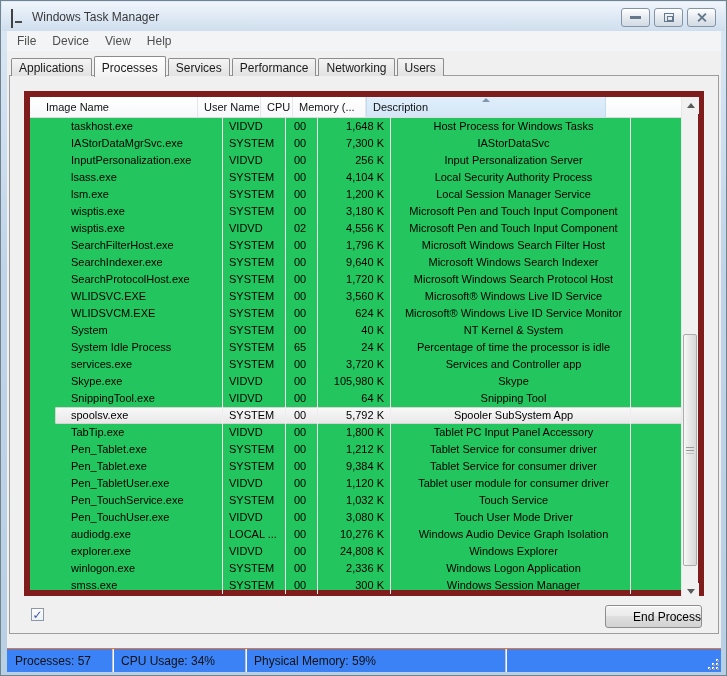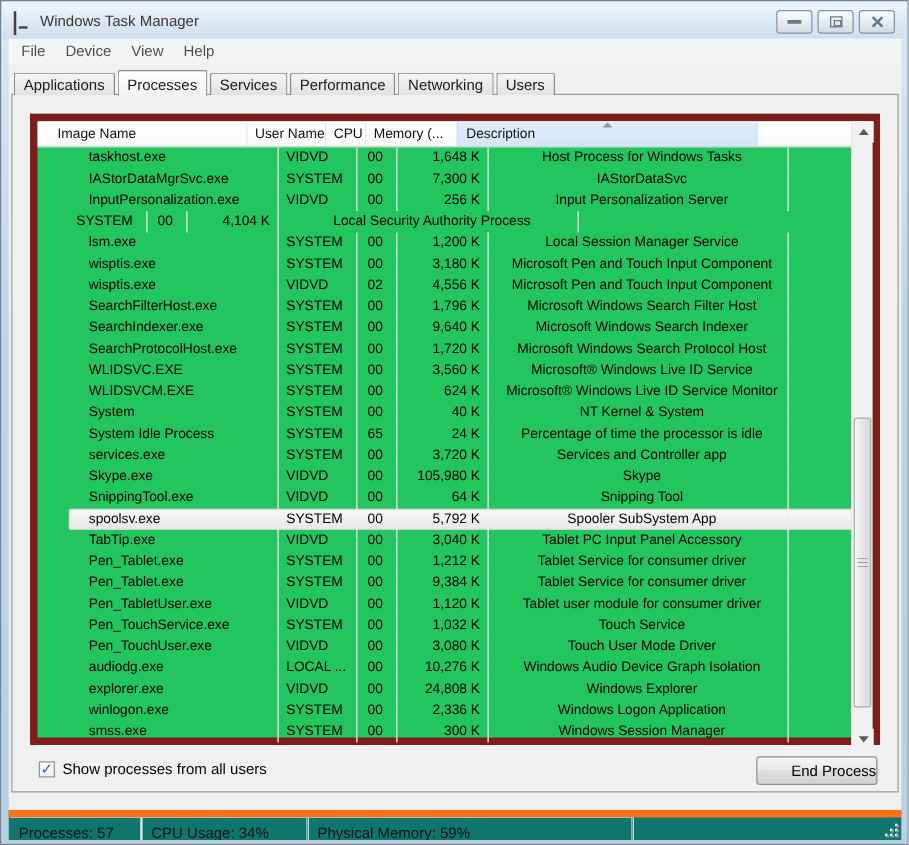--- a/index.html
+++ b/index.html
@@ -85,22 +85,22 @@
   
   .footer-check { position:absolute; left:21px; top:532px; display:flex; align-items:center; gap:6px; }
   .checkbox { width:13px; height:13px; border:1px solid #8b98a7; background:linear-gradient(#fdfdfd,#edf1f5);
     display:flex; align-items:center; justify-content:center; font-size:12px; font-weight:bold; color:#3a57a8; line-height:10px; }
   .check-label { font-size:12px; color:#000; }
   .end-btn { position:absolute; right:16px; top:529px; width:97px; height:23px;
     border:1px solid #8d8d8d; border-radius:3px; font-size:12px; color:#000; text-align:right; padding-top:4px;
     background:linear-gradient(#f4f4f4,#ebebeb 45%,#dfdfdf 50%,#d2d2d2); box-shadow:inset 0 1px 0 #fff; }
 
   
-  .statusbar { position:absolute; left:0; top:617px; width:714px; height:24px; background:#0f766e;
-    border-top:6px solid #f97316; display:flex; font-size:12px; color:#111; }
+  .statusbar { position:absolute; left:0; top:617px; width:714px; height:24px; background:#3b82f6;
+    border-top:1px solid #f97316; display:flex; font-size:12px; color:#111; }
   .sb-panel { padding:5px 0 0 8px; border-right:1px solid #c3c3c3; box-shadow:1px 0 0 #fafafa; overflow:hidden; white-space:nowrap; }
   .sb-panel.p1 { width:106px; } .sb-panel.p2 { width:133px; } .sb-panel.p3 { width:260px; }
   .sb-panel.p4 { flex:1; border-right:none; box-shadow:none; position:relative; }
   .resize-grip { position:absolute; right:2px; bottom:2px; width:12px; height:12px; }
   .resize-grip i { position:absolute; width:2px; height:2px; background:#9e9e9e; box-shadow:-1px -1px 0 #fdfdfd; }
   .resize-grip i:nth-child(1){right:0;bottom:0;} .resize-grip i:nth-child(2){right:4px;bottom:0;}
   .resize-grip i:nth-child(3){right:0;bottom:4px;} .resize-grip i:nth-child(4){right:8px;bottom:0;}
   .resize-grip i:nth-child(5){right:4px;bottom:4px;} .resize-grip i:nth-child(6){right:0;bottom:8px;}
 </style>
 </head>
@@ -173,20 +173,21 @@
           </div>
             <div class="lv-row">
             <div class="cell c-image">InputPersonalization.exe</div>
             <div class="cell c-user">VIDVD</div>
             <div class="cell c-cpu">00</div>
             <div class="cell c-mem">256 K</div>
             <div class="cell c-desc">Input Personalization Server</div>
             <div class="cell c-fill"></div>
           </div>
             <div class="lv-row">
+            <div class="cell c-image">lsass.exe</div>
             <div class="cell c-user">SYSTEM</div>
             <div class="cell c-cpu">00</div>
             <div class="cell c-mem">4,104 K</div>
             <div class="cell c-desc">Local Security Authority Process</div>
             <div class="cell c-fill"></div>
           </div>
             <div class="lv-row">
             <div class="cell c-image">lsm.exe</div>
             <div class="cell c-user">SYSTEM</div>
             <div class="cell c-cpu">00</div>
@@ -295,21 +296,21 @@
             <div class="cell c-user">SYSTEM</div>
             <div class="cell c-cpu">00</div>
             <div class="cell c-mem">5,792 K</div>
             <div class="cell c-desc">Spooler SubSystem App</div>
             <div class="cell c-fill"></div>
           </div>
             <div class="lv-row">
             <div class="cell c-image">TabTip.exe</div>
             <div class="cell c-user">VIDVD</div>
             <div class="cell c-cpu">00</div>
-            <div class="cell c-mem">3,040 K</div>
+            <div class="cell c-mem">1,800 K</div>
             <div class="cell c-desc">Tablet PC Input Panel Accessory</div>
             <div class="cell c-fill"></div>
           </div>
             <div class="lv-row">
             <div class="cell c-image">Pen_Tablet.exe</div>
             <div class="cell c-user">SYSTEM</div>
             <div class="cell c-cpu">00</div>
             <div class="cell c-mem">1,212 K</div>
             <div class="cell c-desc">Tablet Service for consumer driver</div>
             <div class="cell c-fill"></div>
@@ -388,21 +389,20 @@
           <div class="sb-btn down">
               <span class="tri-down"></span>
             </div>
         </div>
       </div>
 
       <div class="footer-check">
         <span class="checkbox">
             <span>✓</span>
           </span>
-        <span class="check-label">Show processes from all users</span>
       </div>
 
       <div class="end-btn">End Process</div>
     </div>
 
     <div class="statusbar">
       <div class="sb-panel p1">Processes: 57</div>
       <div class="sb-panel p2">CPU Usage: 34%</div>
       <div class="sb-panel p3">Physical Memory: 59%</div>
       <div class="sb-panel p4">

